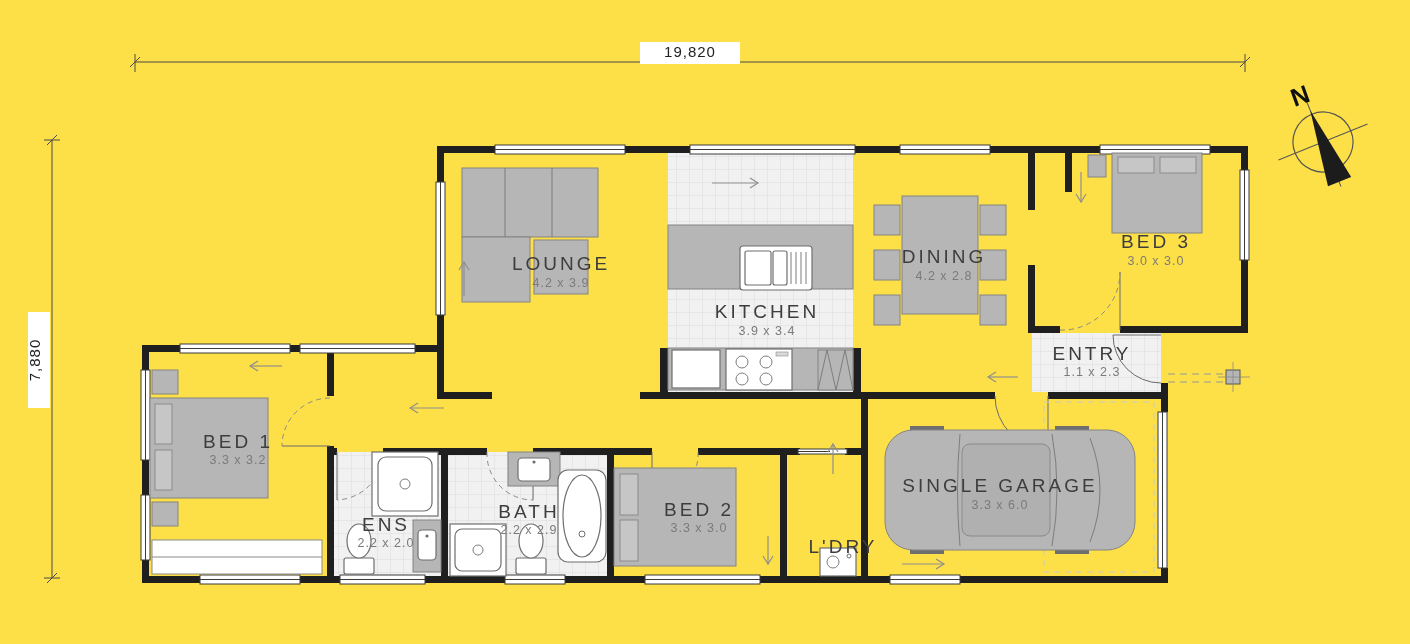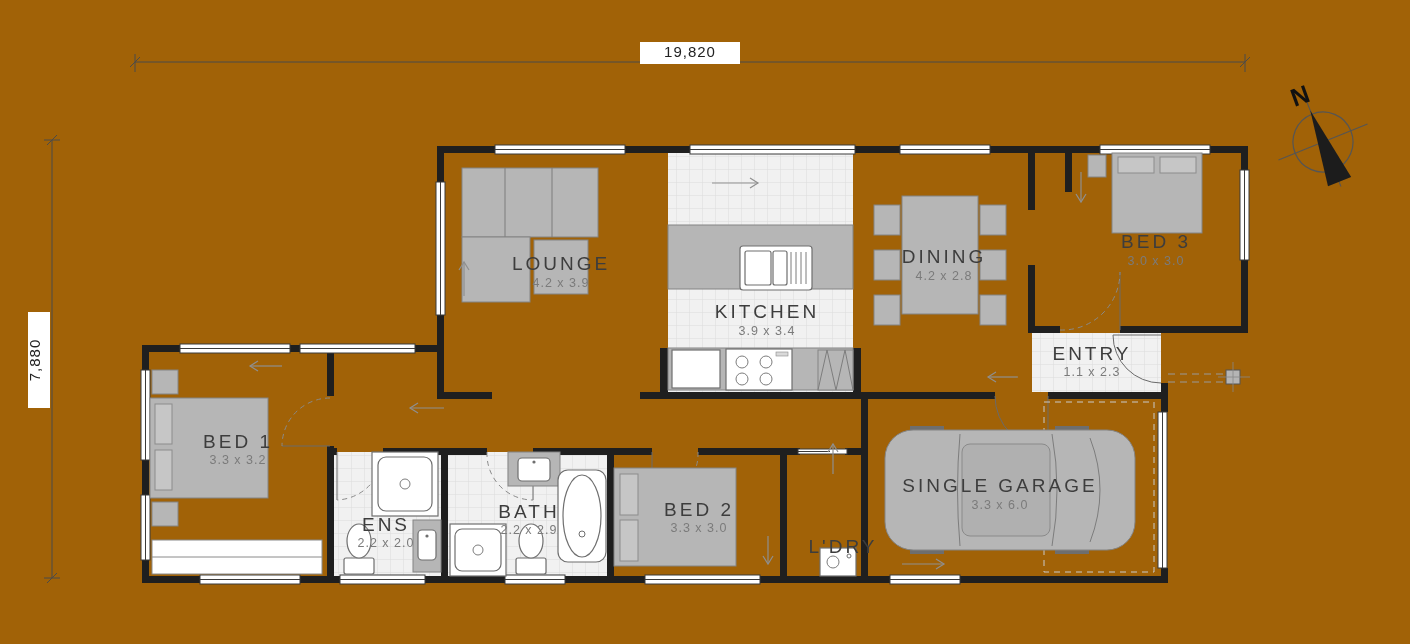--- a/index.html
+++ b/index.html
@@ -1,17 +1,17 @@
 <!DOCTYPE html>
 <html><head>
 <meta charset="utf-8">
 <title>Floor Plan</title>
 <style>
   html,body{margin:0;padding:0;background:#ffffff;}
-  .stage{position:relative;width:1410px;height:644px;background:#a16207;overflow:hidden;
+  .stage{position:relative;width:1410px;height:644px;background:#fde047;overflow:hidden;
          font-family:"Liberation Sans",sans-serif;}
   svg{display:block;}
   .wall{fill:#1f1f1f;stroke:none;}
   .stub{fill:#1f1f1f;}
   .win rect{fill:#ffffff;stroke:#3a3a3a;stroke-width:1;}
   .win line{stroke:#3a3a3a;stroke-width:1;}
   .tile{fill:url(#tile13);stroke:none;}
   .furn{fill:#b6b6b6;stroke:#848484;stroke-width:1;}
   .furn2{fill:#c6c6c6;stroke:#8c8c8c;stroke-width:1;}
   .fixt{fill:#ffffff;stroke:#6f6f6f;stroke-width:1.2;}

